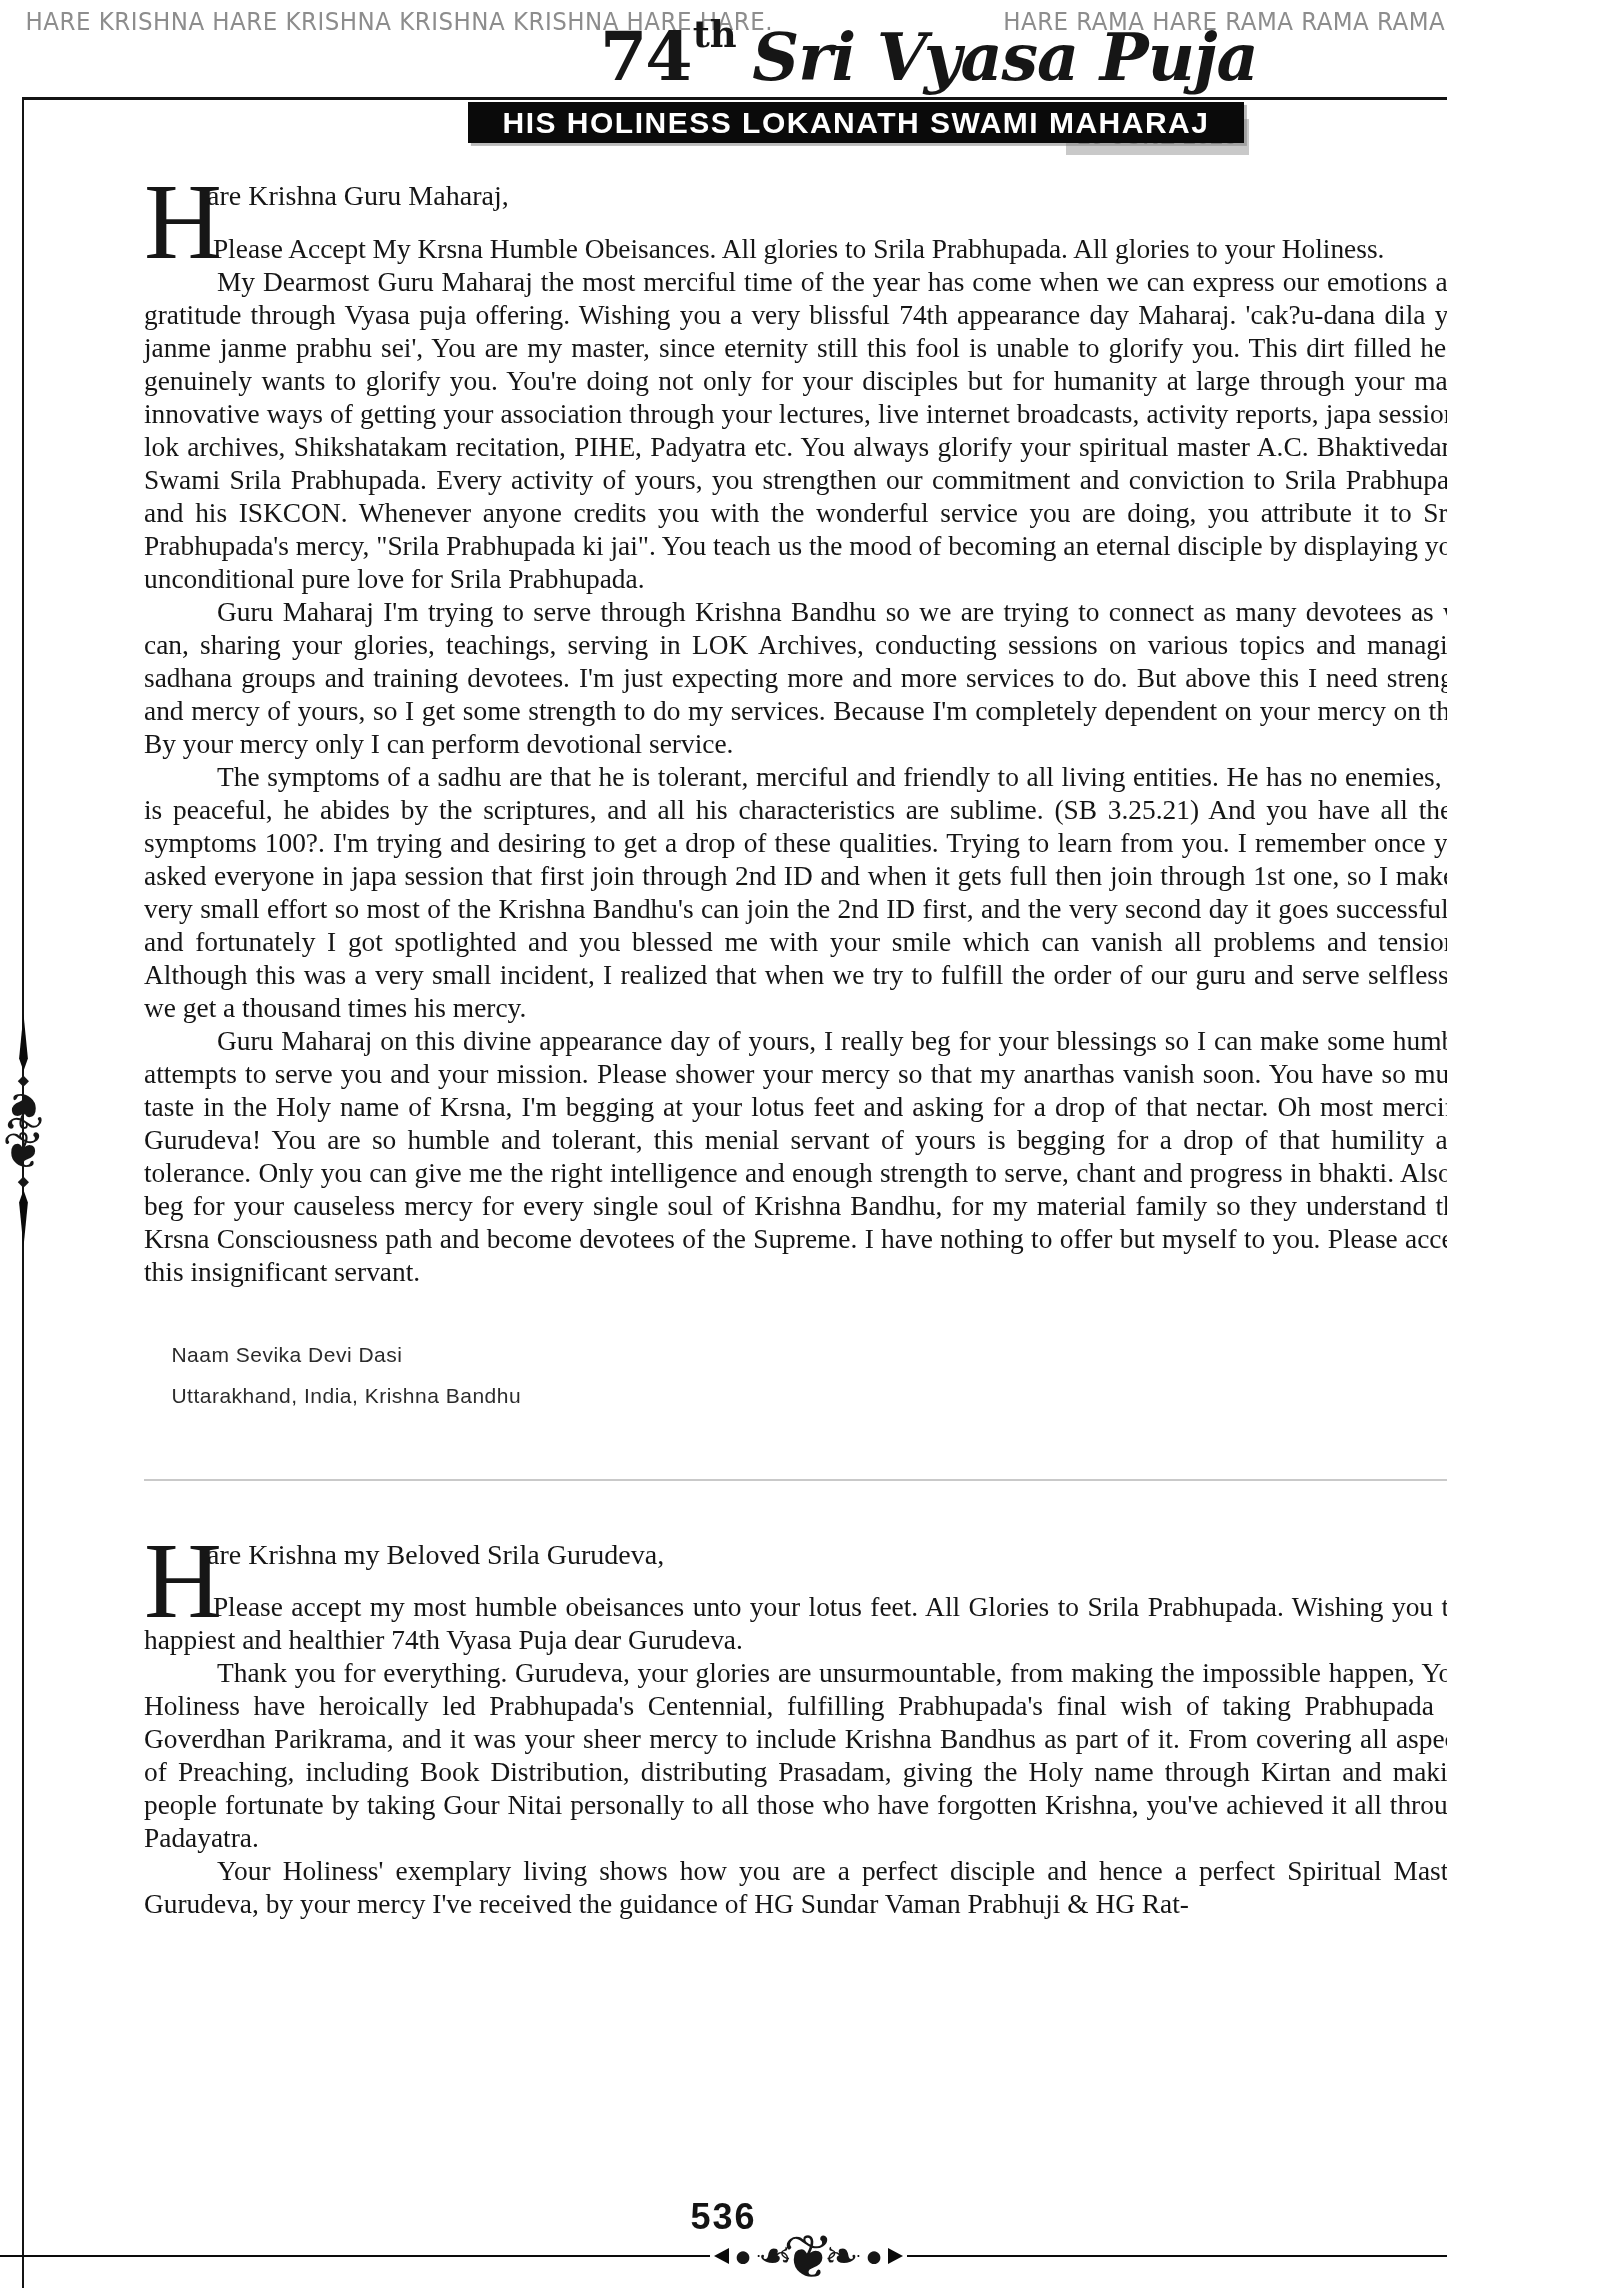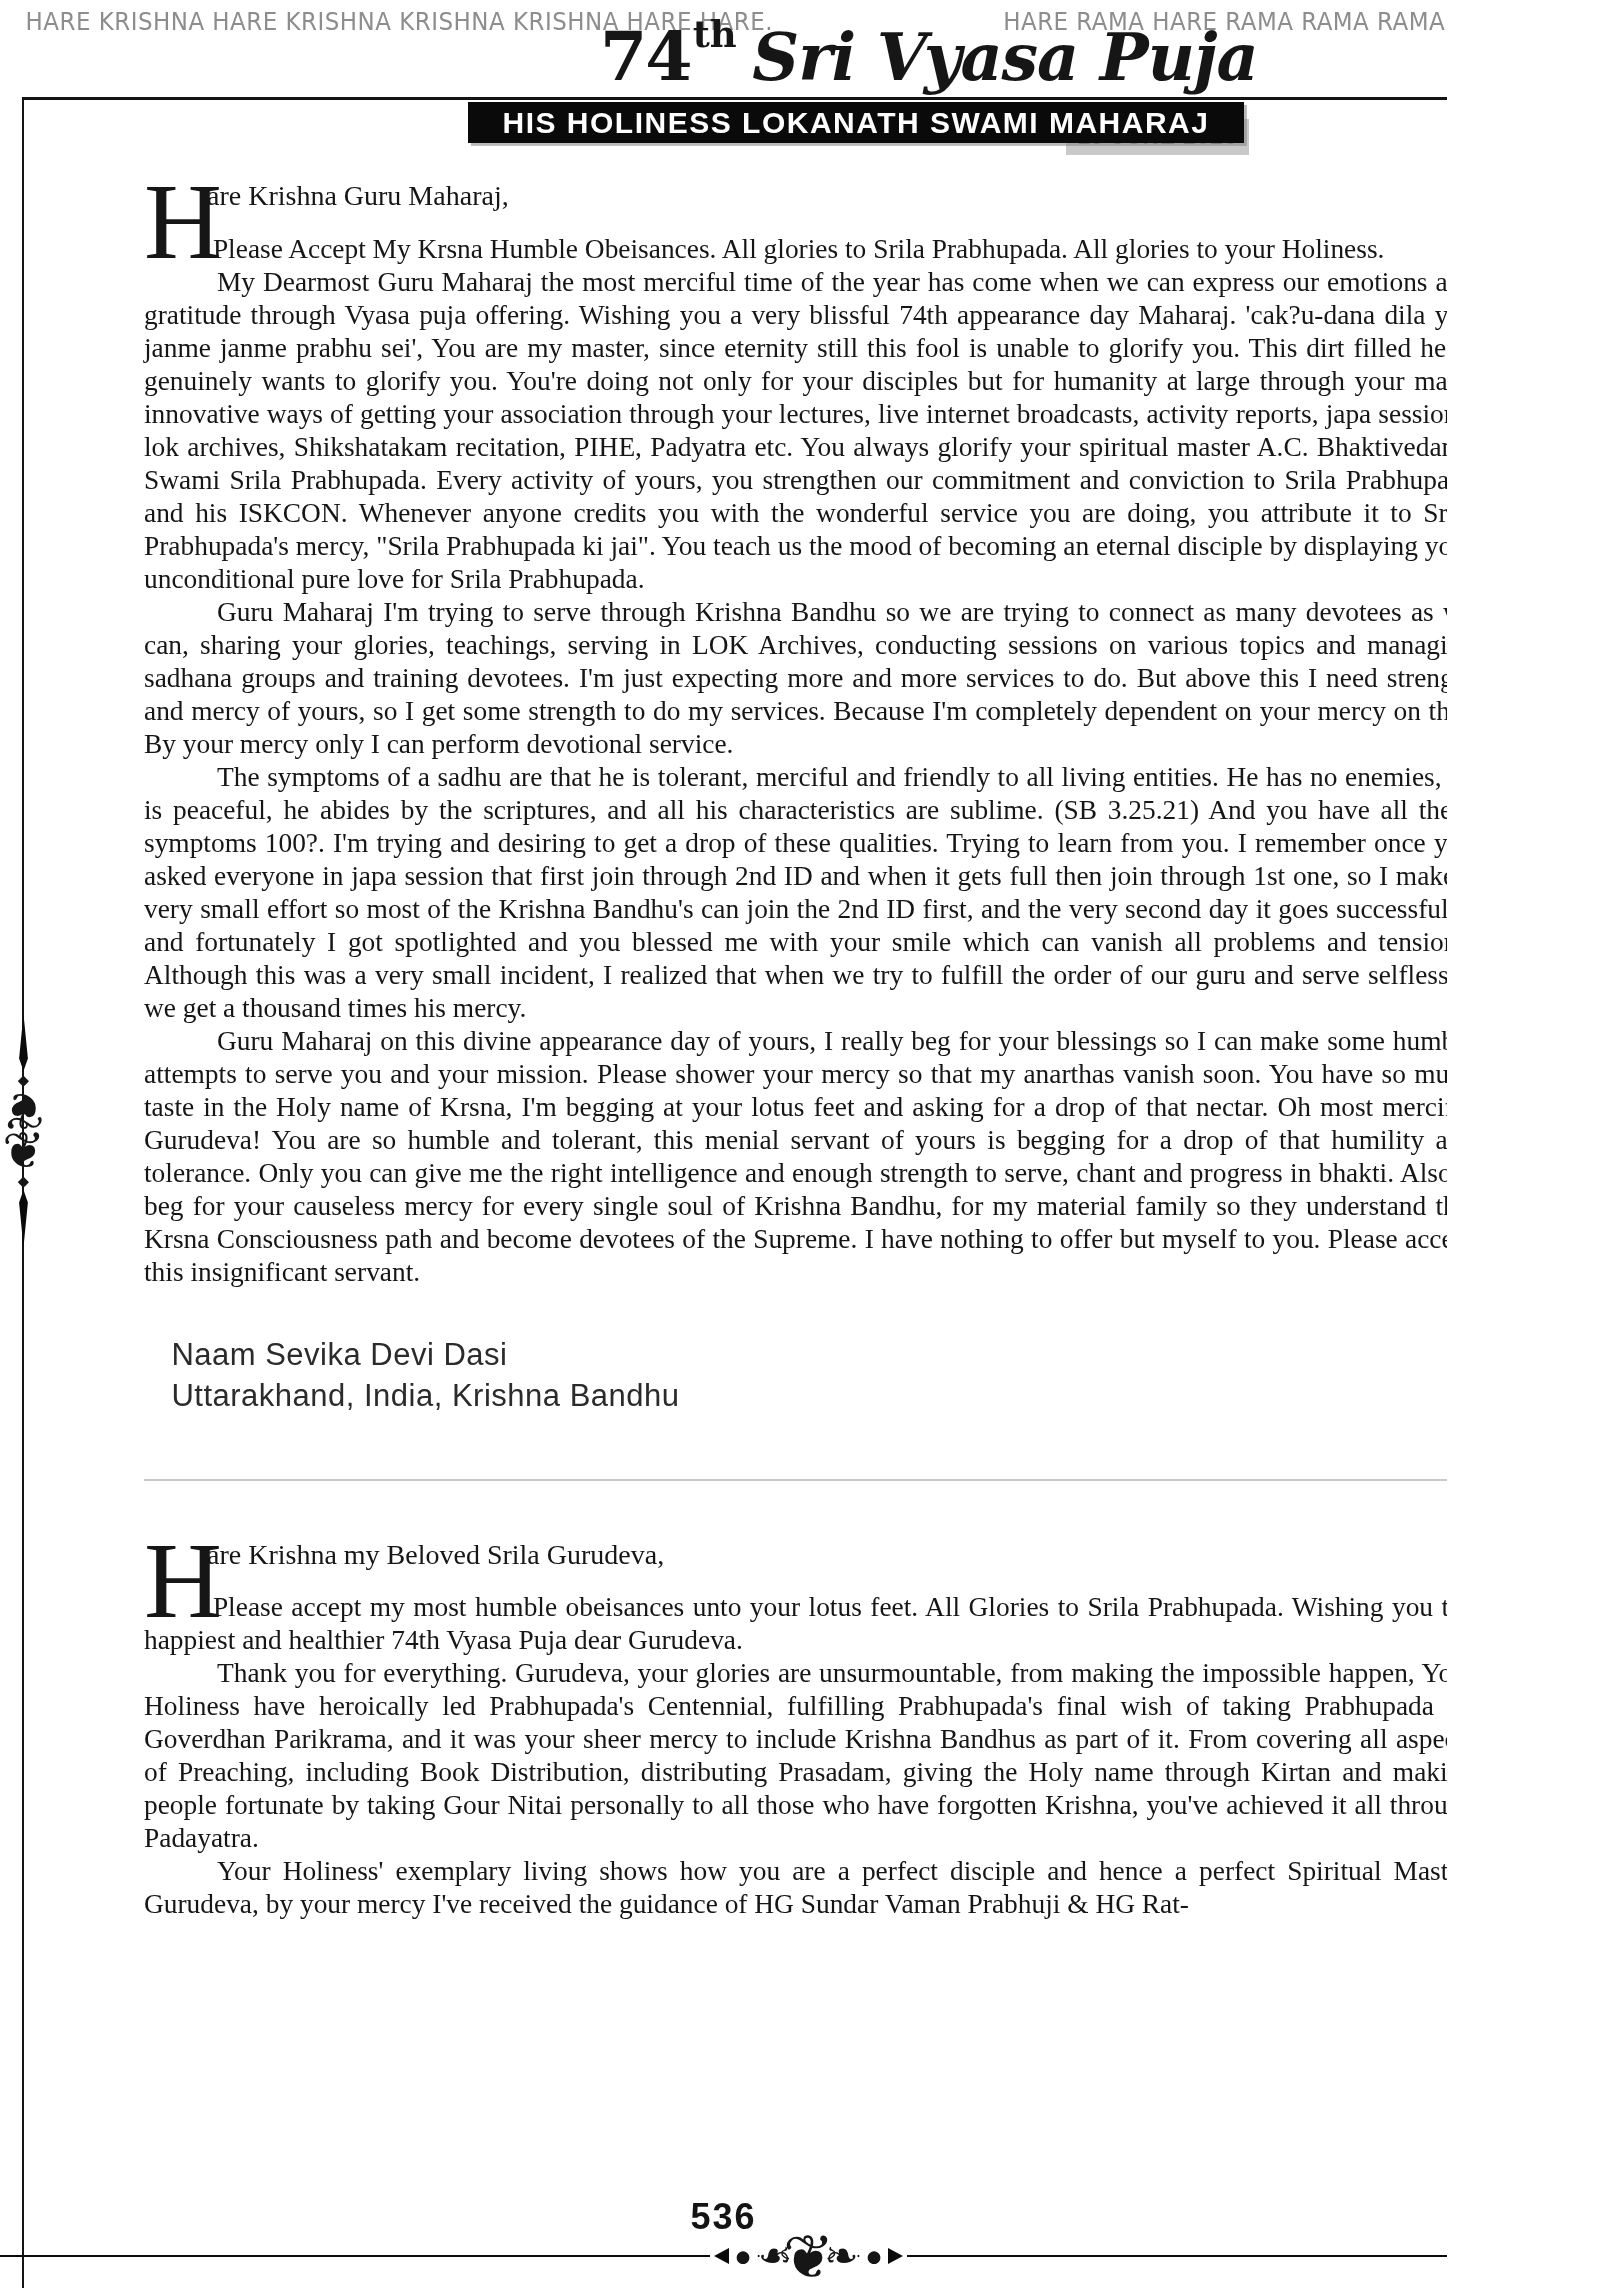--- a/index.html
+++ b/index.html
@@ -42,21 +42,21 @@
 
   
   .content { position:absolute; left:144px; top:179px; width:1331px; font-size:27.4px; line-height:33px; }
   .salutation { margin:0 0 20.6px 0; font-size:28px; }
   .dropcap { float:left; font-size:108px; line-height:86px; height:86px; width:63px; }
   .p { margin:0; text-align:justify; text-indent:73px; }
   .p.noind { text-indent:5.9px; }
   .signoff { margin:41px 0 0 27.4px; }
   .signature {
     margin:45px 0 0 27.4px; font-family:"Liberation Sans", sans-serif;
-    font-size:31px; line-height:41px; color:#2b2b2b; letter-spacing:0.5px;
+    font-size:21px; line-height:41px; color:#2b2b2b; letter-spacing:0.5px;
   }
   .divider { border:none; border-top:2px solid #c9c9c9; margin:63px 0 57px 0; }
 
   
   .page-num {
     position:absolute; left:0; top:2196px; width:100%; text-align:center;
     font-family:"Liberation Sans", sans-serif; font-weight:bold; font-size:36px; letter-spacing:2px; color:#141414;
   }
 
   

